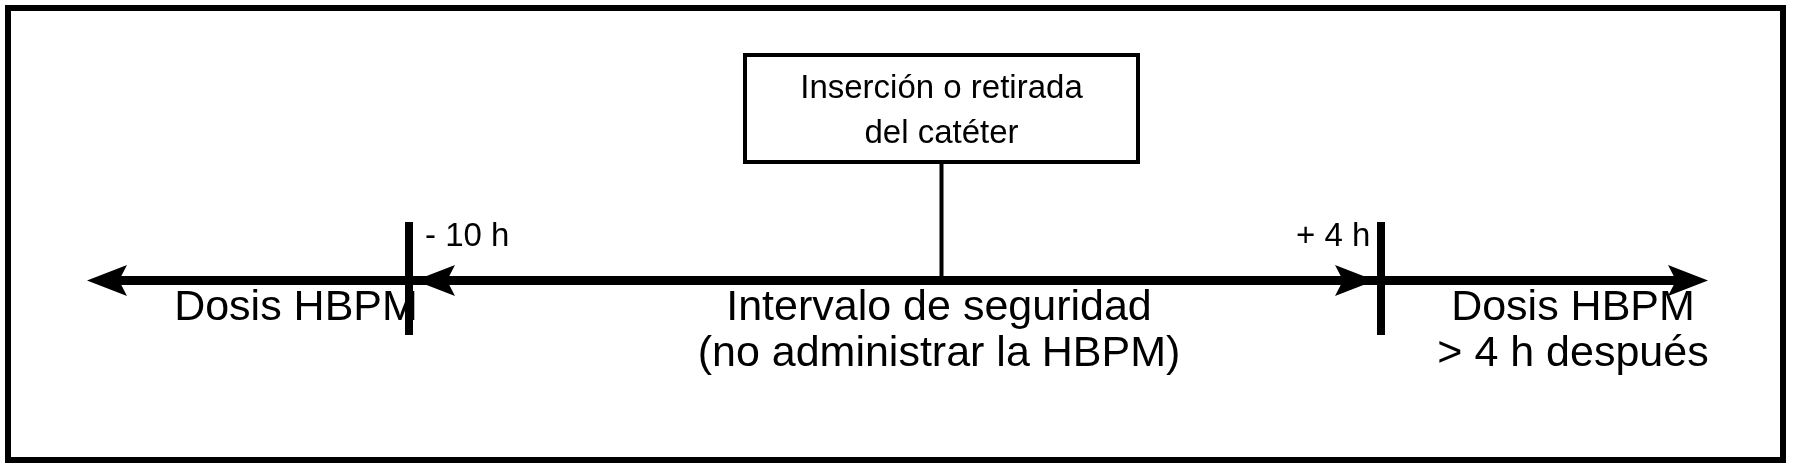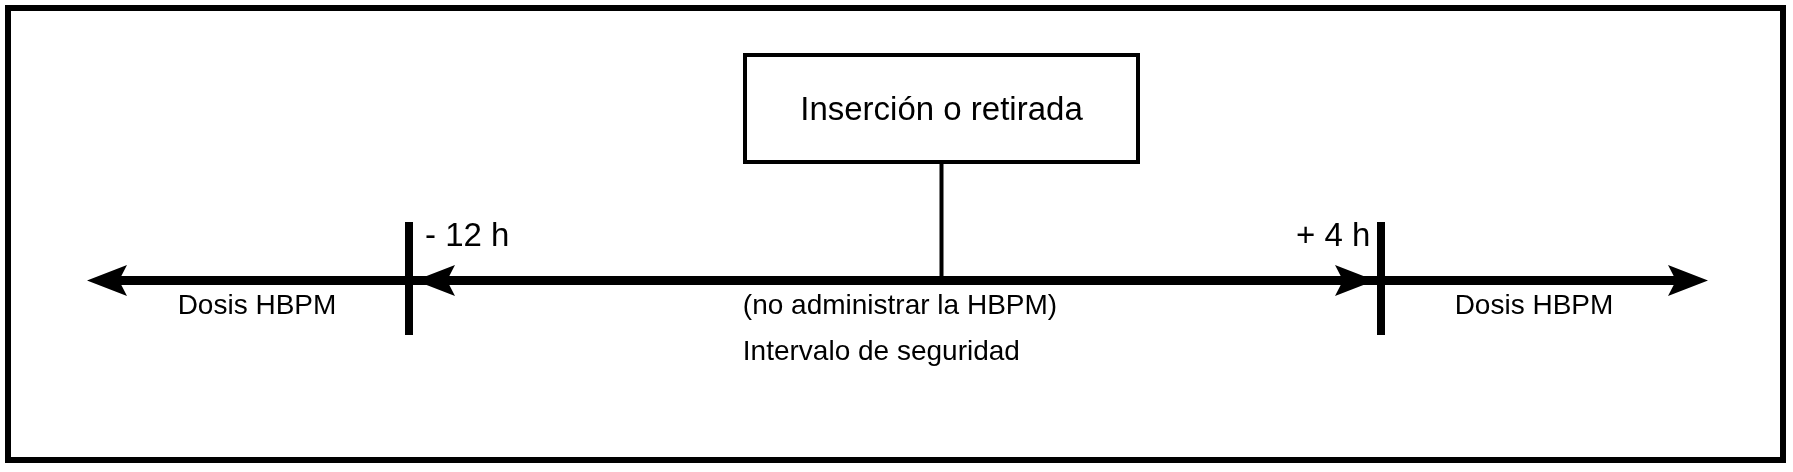--- a/index.html
+++ b/index.html
@@ -55,23 +55,25 @@
     font-size: 33px;
     line-height: 38px;
     white-space: nowrap;
   }
   .tick-label.minus { left: 425px; }
   .tick-label.plus  { left: 1296px; }
   .zone-label {
     position: absolute;
     top: 282px;
     transform: translateX(-50%);
-    font-size: 28px;
+    font-size: 43px;
     line-height: 46px;
+    text-align: center;
     white-space: nowrap;
+    margin-left: 39px;
   }
   .zone-label.before   { left: 257px; }
   .zone-label.interval { left: 900px; }
   .zone-label.after    { left: 1534px; }
 </style>
 </head>
 <body>
 
 <div class="canvas">
 
@@ -89,32 +91,34 @@
     <polygon points="1708,280.5 1668,265 1676,280.5 1668,296" fill="#000000"></polygon>
 
     <rect x="405" y="222" width="8" height="113" fill="#000000"></rect>
     <rect x="1377" y="222" width="8" height="113" fill="#000000"></rect>
 
     <rect x="939.5" y="163" width="4" height="115" fill="#000000"></rect>
   </svg>
 
   <div class="event-box">
     <div>Inserción o retirada</div>
+    <div>del catéter</div>
   </div>
 
-  <div class="tick-label minus">- 12 h</div>
+  <div class="tick-label minus">- 10 h</div>
 
   <div class="tick-label plus">+ 4 h</div>
 
   <div class="zone-label before">
     <div>Dosis HBPM</div>
   </div>
 
   <div class="zone-label interval">
+    <div>Intervalo de seguridad</div>
     <div>(no administrar la HBPM)</div>
-    <div>Intervalo de seguridad</div>
   </div>
 
   <div class="zone-label after">
     <div>Dosis HBPM</div>
+    <div>&gt; 4 h después</div>
   </div>
 
 </div>
 
 </body></html>

